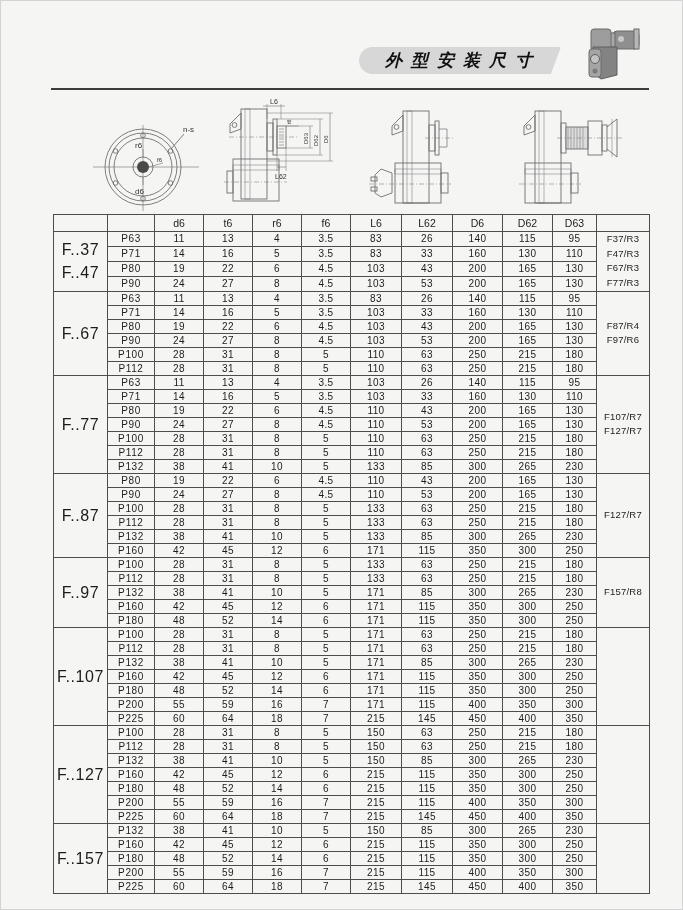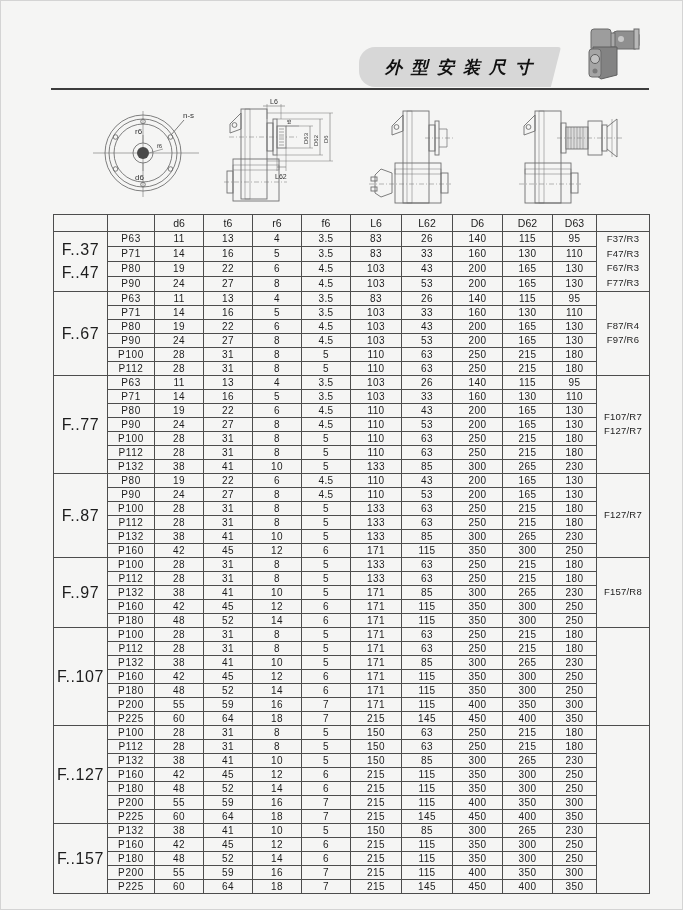--- a/index.html
+++ b/index.html
@@ -4,36 +4,36 @@
 <style>
   * { margin:0; padding:0; box-sizing:border-box; }
   body { font-family:"Liberation Sans", sans-serif; background:#e9e9e9; }
   .page {
     position:relative; width:683px; height:910px;
     background:#f5f5f4; border:1px solid #d4d4d4; overflow:hidden;
     color:#222;
   }
   
   .title-banner {
-    position:absolute; left:358px; top:46px; width:202px; height:40px;
+    position:absolute; left:358px; top:46px; width:202px; height:27px;
     background:#d7d7d7;
     border-radius:16px 3px 3px 16px;
     clip-path:polygon(0 0, 100% 0, 95% 100%, 0 100%);
     display:flex; align-items:center; justify-content:center;
   }
   .title-banner span {
     font-size:17px; font-weight:bold; font-style:italic;
     letter-spacing:9px; color:#111; padding-left:6px; white-space:nowrap;
   }
   .product-photo { position:absolute; left:576px; top:24px; width:70px; height:60px; }
   .header-rule { position:absolute; left:50px; top:87px; width:598px; height:2px; background:#3c3c3c; }
 
   
   .diagram { position:absolute; }
-  .d-flange { left:86px;  top:104px; width:118px; height:98px; }
+  .d-flange { left:86px;  top:118px; width:118px; height:98px; }
   .d-side1  { left:218px; top:98px;  width:130px; height:110px; }
   .d-side2  { left:366px; top:106px; width:118px; height:102px; }
   .d-side3  { left:498px; top:106px; width:134px; height:102px; }
   .diagram svg text { font-family:"Liberation Sans", sans-serif; fill:#333; }
 
   
   .dim-table-wrap { position:absolute; left:52px; top:213px; }
   table.dim-table {
     border-collapse:collapse; table-layout:fixed;
     width:596px; height:680px;

